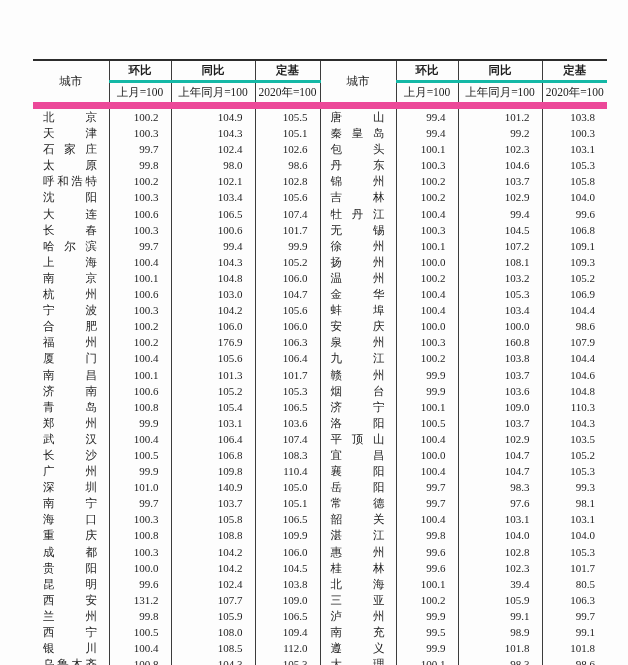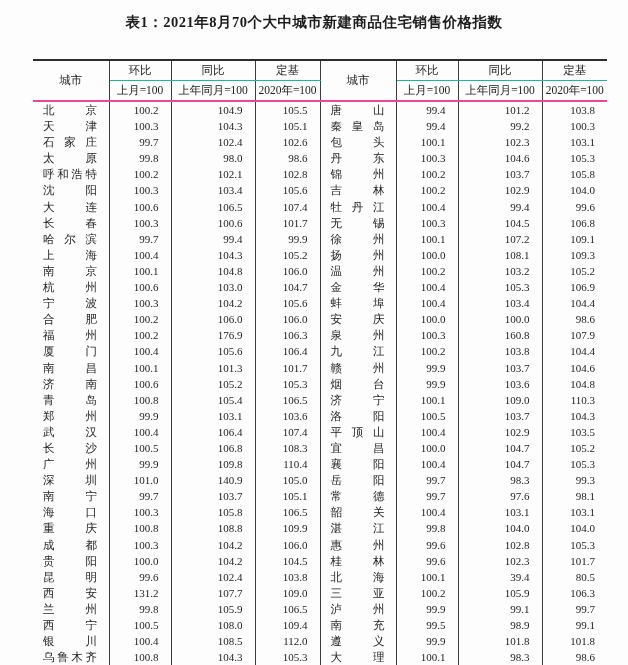--- a/index.html
+++ b/index.html
@@ -25,39 +25,38 @@
     border-top: 2px solid #2c2c2c;
     border-bottom: 2px solid #222;
   }
   th, td { padding: 0; font-weight: normal; }
 
   thead th {
     height: 19px; font-size: 11.5px; text-align: center;
     vertical-align: middle; line-height: 19px;
   }
   .vr  { border-right: 1px solid #3c3c3c; }
-  .split { border-bottom: 1px solid #14b8a6; }   
-  .hb2 { border-bottom: 2px solid #ec4899; }        
+  .split { border-bottom: 3px solid #14b8a6; font-weight: bold; }   
+  .hb2 { border-bottom: 7px solid #ec4899; }        
 
   tbody td { height: 16.1px; font-size: 11px; line-height: 16.1px; vertical-align: middle; }
   td.num  { text-align: right; padding-right: 12px; }
   td.city-cell { text-align: left; padding-left: 10px; }
   .city {
     display: inline-block; width: 54px;
     font-size: 11.5px;
     text-align: justify; text-align-last: justify;
     white-space: nowrap;
   }
 </style>
 </head>
 <body>
 
 <div class="page">
 
-  <div class="title">表1：2021年8月70个大中城市新建商品住宅销售价格指数</div>
 
   <table class="idx">
     <colgroup>
       <col style="width:76px">
         <col style="width:62px">
         <col style="width:84px">
         <col style="width:65px">
       <col style="width:76px">
         <col style="width:62px">
         <col style="width:84px">

